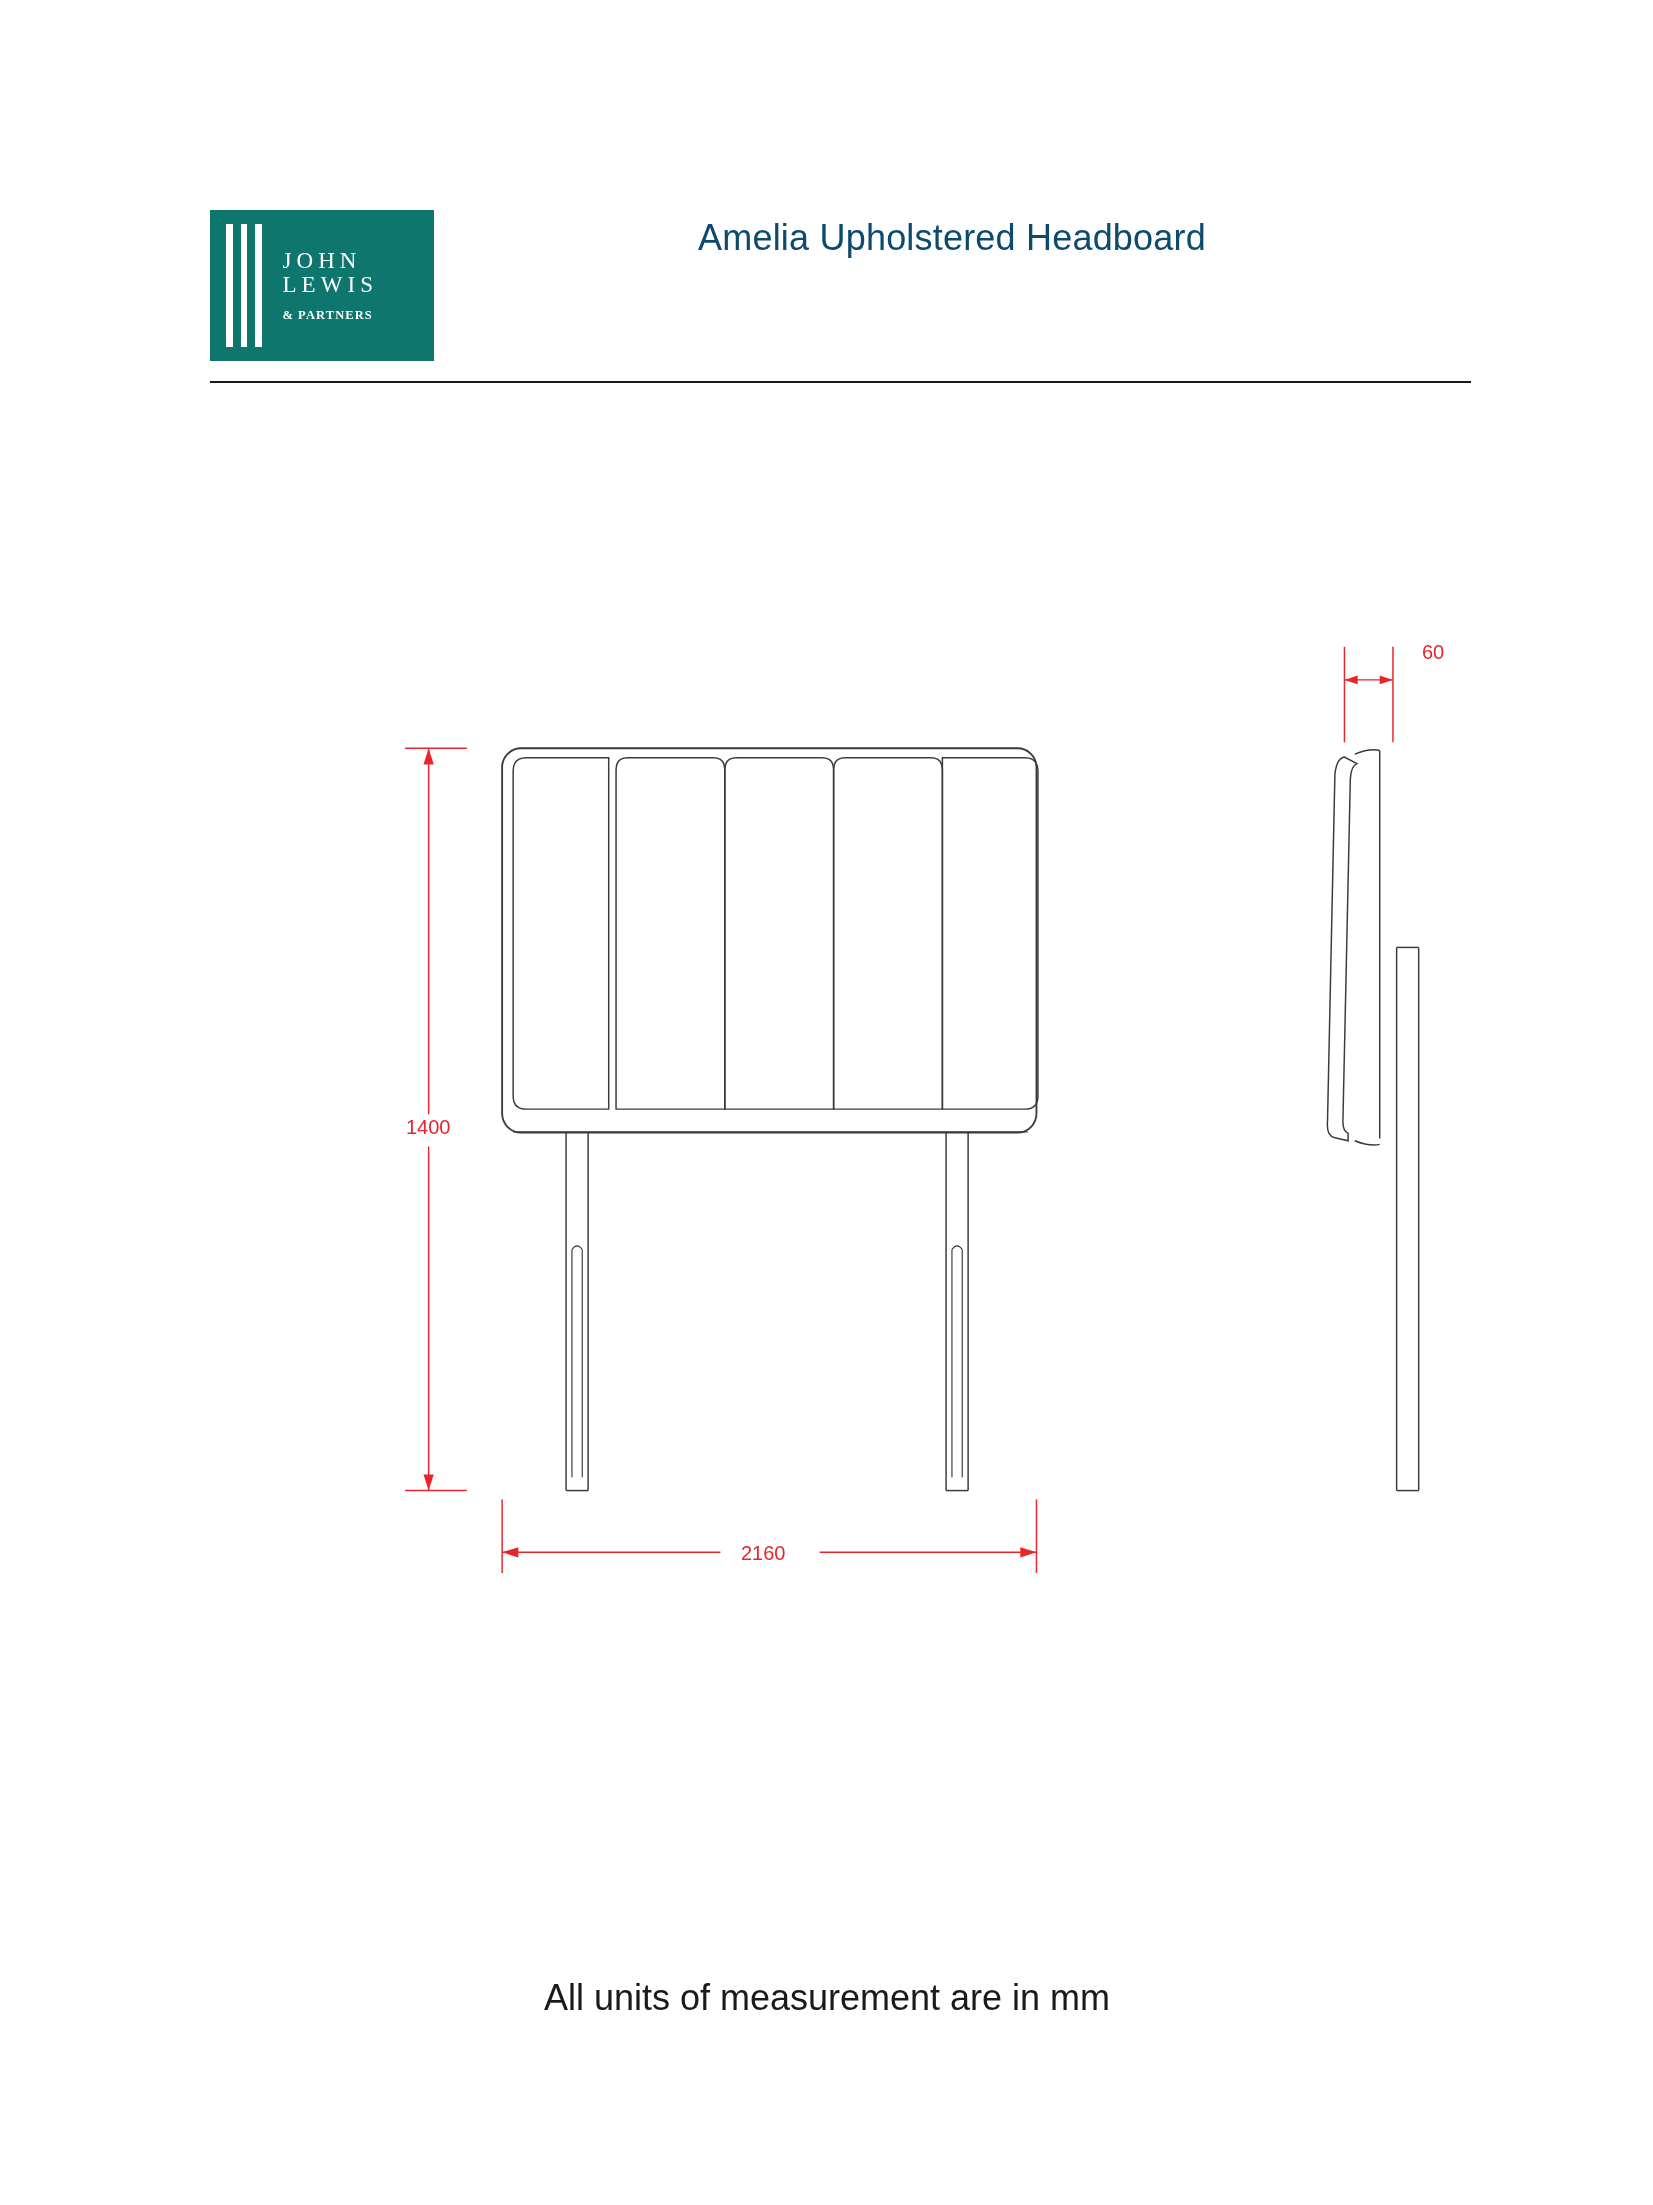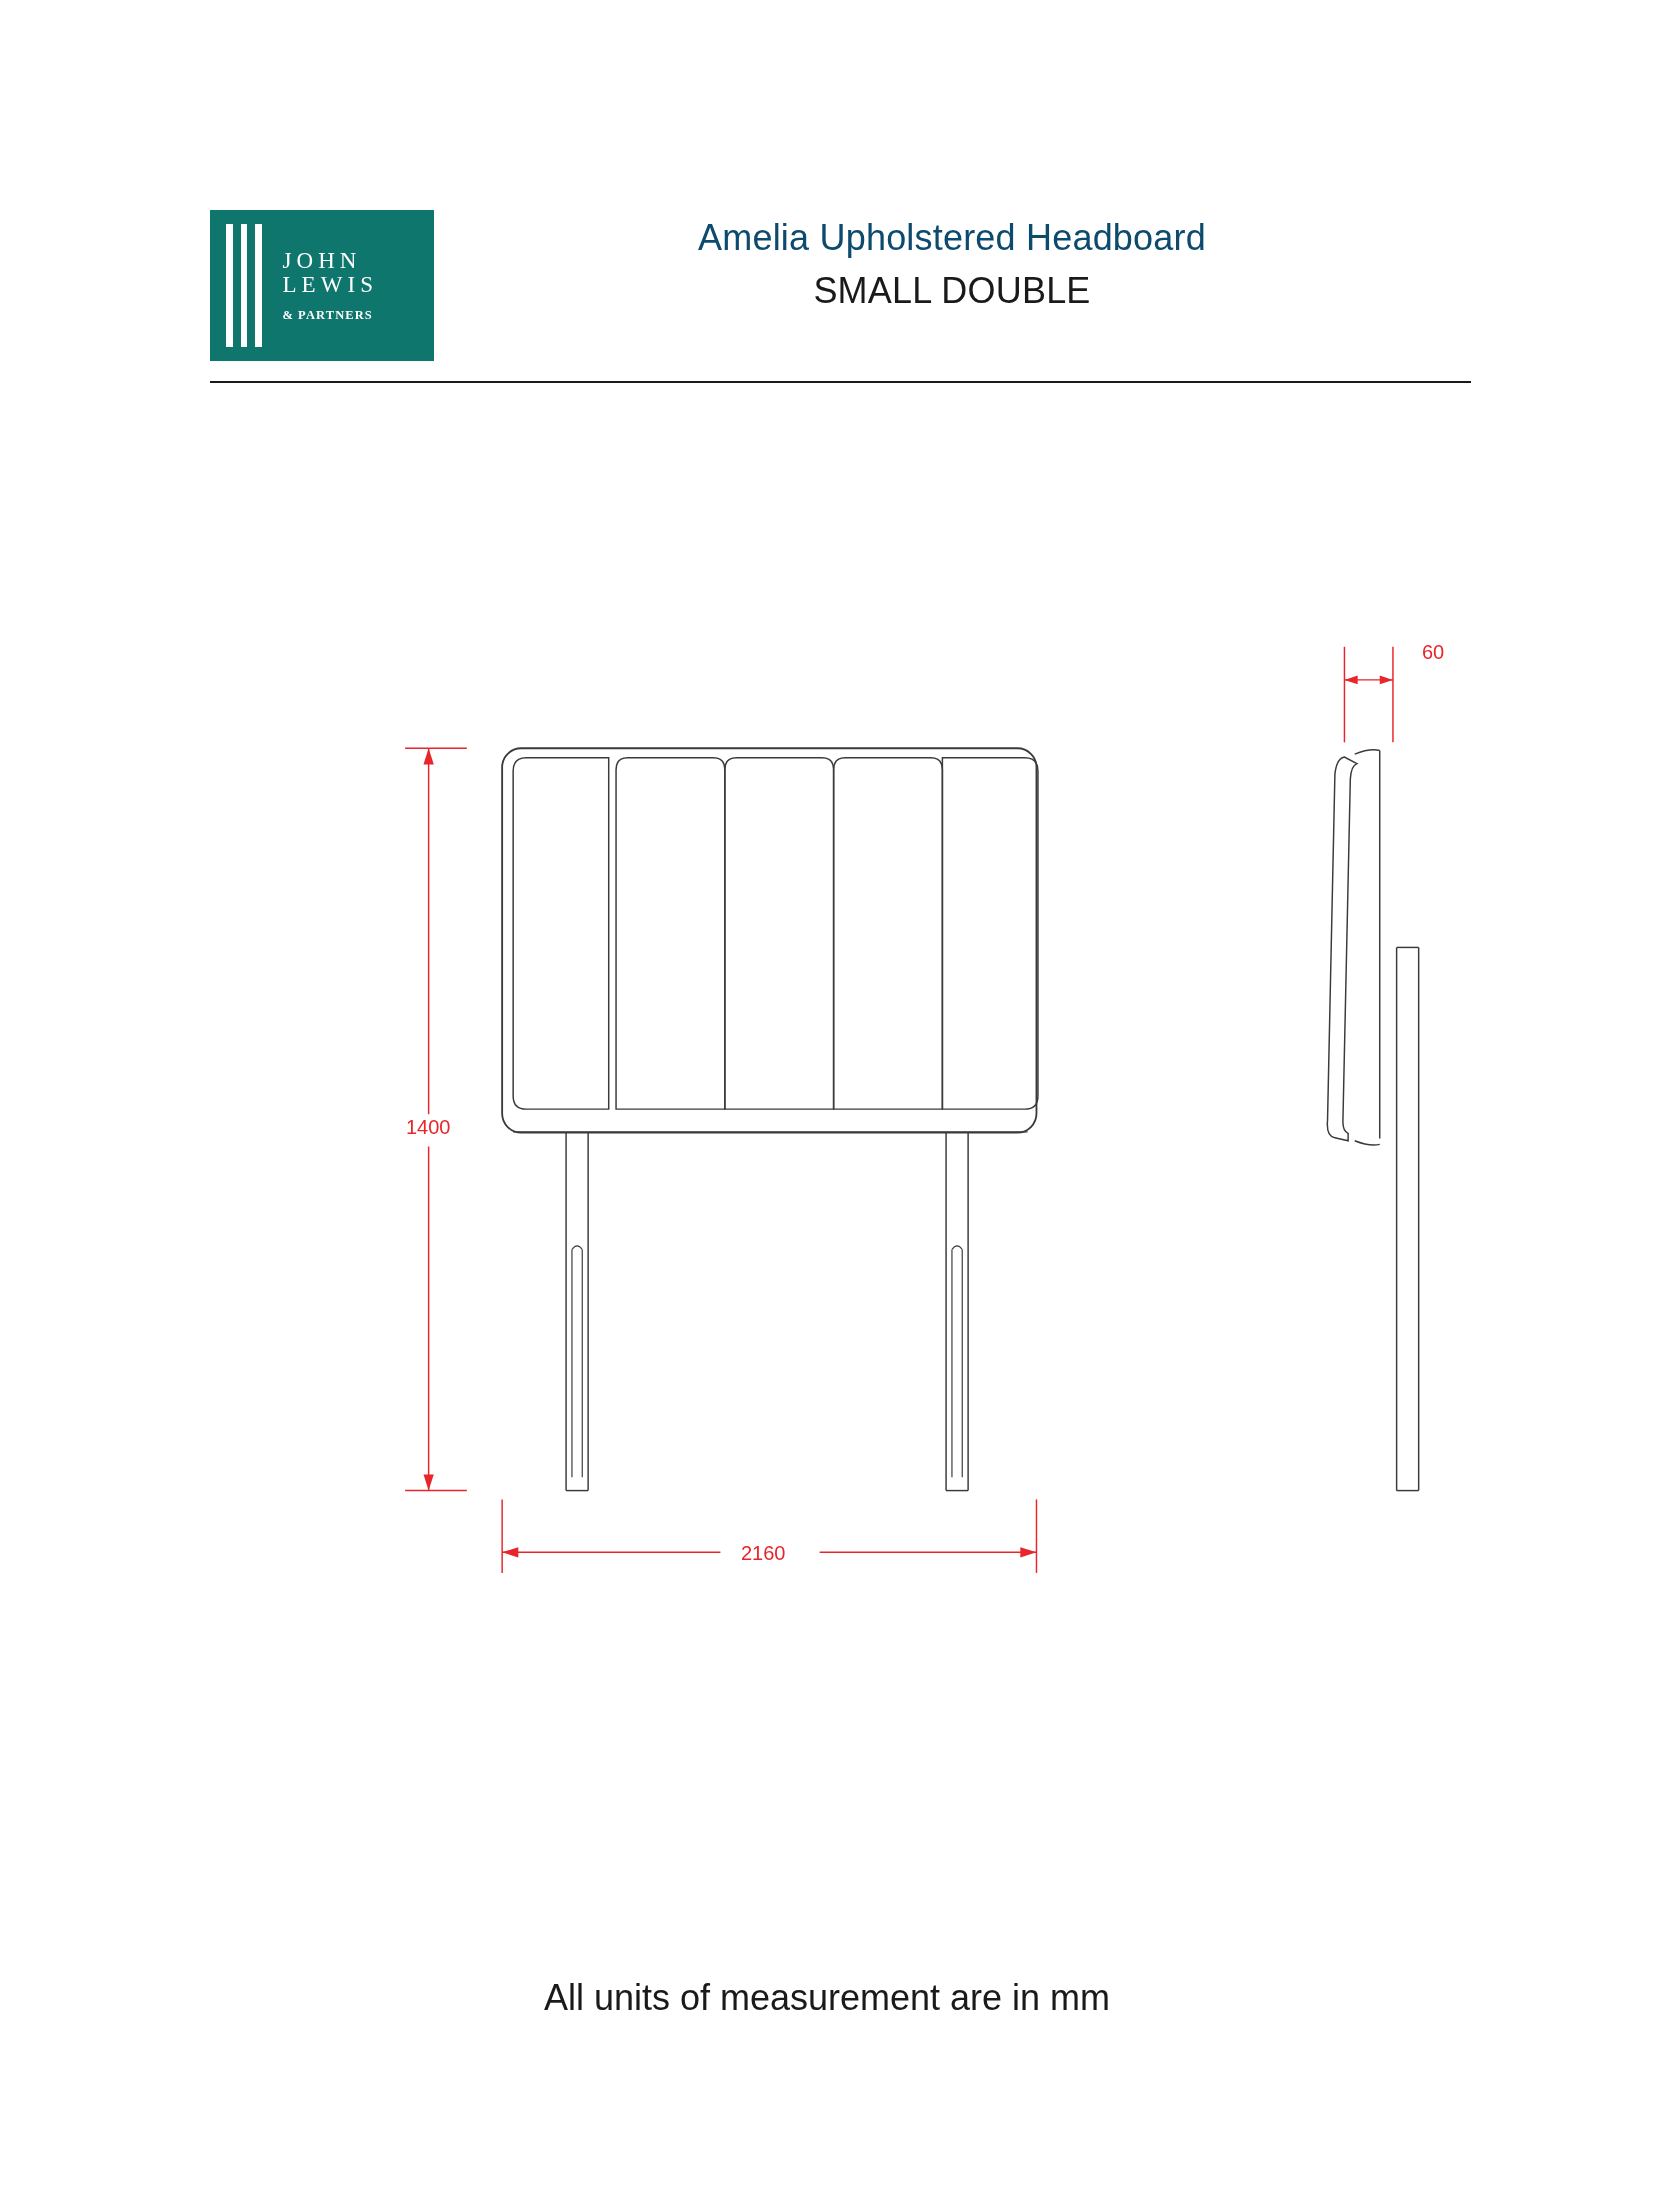--- a/index.html
+++ b/index.html
@@ -135,21 +135,20 @@
     </div>
     <div class="logo-text">
       <div class="l1">JOHN</div>
       <div class="l2">LEWIS</div>
       <div class="l3">&amp; PARTNERS</div>
     </div>
   </div>
 
   <div class="title-block">
     <div class="title-line1">Amelia Upholstered Headboard</div>
-    <div class="title-line2">SMALL DOUBLE</div>
   </div>
 
   <div class="header-rule"></div>
 </div>
 
 <svg class="drawing" viewBox="0 0 2250 3000" width="1654" height="2205">
 
   <g>
 
     <rect x="683" y="1018" width="727" height="523" rx="26" ry="26" fill="none" stroke="#3a3a3a" stroke-width="2.5"></rect>

